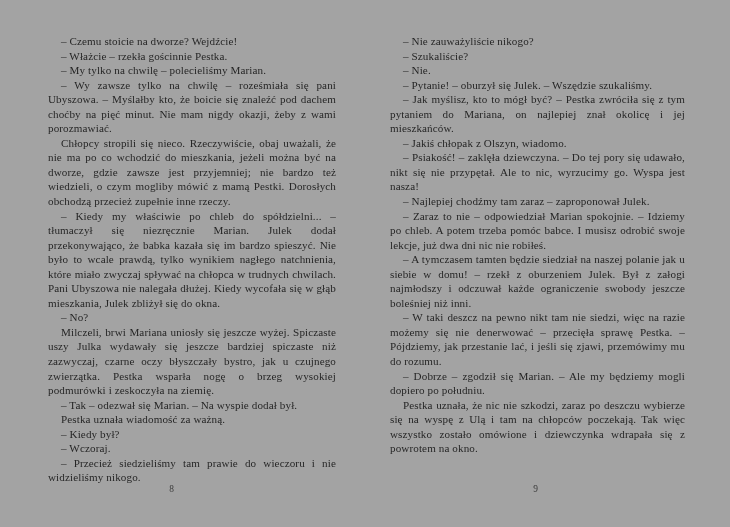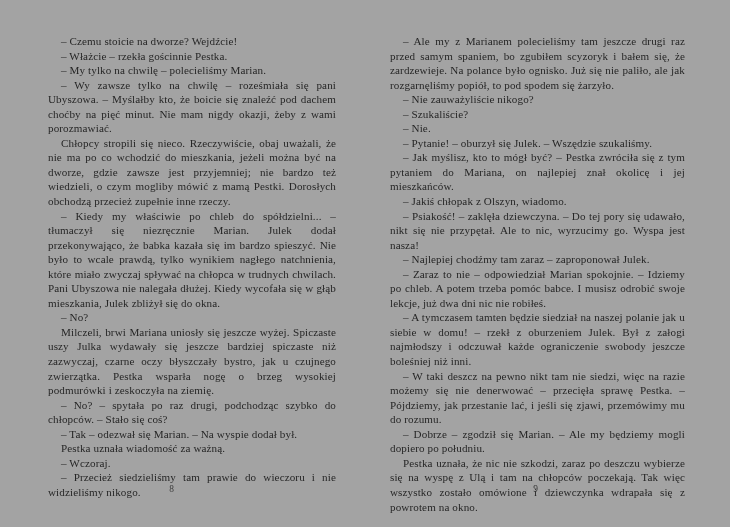--- a/index.html
+++ b/index.html
@@ -86,34 +86,33 @@
   <div class="page page-left">
     <div class="textblock">
       <p class="dialogue">– Czemu stoicie na dworze? Wejdźcie!</p>
       <p class="dialogue">– Włażcie – rzekła gościnnie Pestka.</p>
       <p class="dialogue">– My tylko na chwilę – polecieliśmy Marian.</p>
       <p class="dialogue">– Wy zawsze tylko na chwilę – roześmiała się pani Ubyszowa. – Myślałby kto, że boicie się znaleźć pod dachem choćby na pięć minut. Nie mam nigdy okazji, żeby z wami porozmawiać.</p>
       <p>Chłopcy stropili się nieco. Rzeczywiście, obaj uważali, że nie ma po co wchodzić do mieszkania, jeżeli można być na dworze, gdzie zawsze jest przyjemniej; nie bardzo też wiedzieli, o czym mogliby mówić z mamą Pestki. Dorosłych obchodzą przecież zupełnie inne rzeczy.</p>
       <p class="dialogue">– Kiedy my właściwie po chleb do spółdzielni... – tłumaczył się niezręcznie Marian. Julek dodał przekonywająco, że babka kazała się im bardzo spieszyć. Nie było to wcale prawdą, tylko wynikiem nagłego natchnienia, które miało zwyczaj spływać na chłopca w trudnych chwilach. Pani Ubyszowa nie nalegała dłużej. Kiedy wycofała się w głąb mieszkania, Julek zbliżył się do okna.</p>
       <p class="dialogue">– No?</p>
       <p>Milczeli, brwi Mariana uniosły się jeszcze wyżej. Spiczaste uszy Julka wydawały się jeszcze bardziej spiczaste niż zazwyczaj, czarne oczy błyszczały bystro, jak u czujnego zwierzątka. Pestka wsparła nogę o brzeg wysokiej podmurówki i zeskoczyła na ziemię.</p>
-      <p class="dialogue">– No? – spytała po raz drugi, podchodząc szybko do chłopców. – Stało się coś?</p>
       <p class="dialogue">– Tak – odezwał się Marian. – Na wyspie dodał był.</p>
       <p>Pestka uznała wiadomość za ważną.</p>
+      <p class="dialogue">– Kiedy był?</p>
       <p class="dialogue">– Wczoraj.</p>
       <p class="dialogue">– Przecież siedzieliśmy tam prawie do wieczoru i nie widzieliśmy nikogo.</p>
     </div>
     <div class="folio">8</div>
   </div>
 
   <div class="gutter"></div>
 
   <div class="page page-right">
     <div class="textblock">
-      <p class="dialogue">– Ale my z Marianem polecieliśmy tam jeszcze drugi raz przed samym spaniem, bo zgubiłem scyzoryk i bałem się, że zardzewieje. Na polance było ognisko. Już się nie paliło, ale jak rozgarnęliśmy popiół, to pod spodem się żarzyło.</p>
       <p class="dialogue">– Nie zauważyliście nikogo?</p>
       <p class="dialogue">– Szukaliście?</p>
       <p class="dialogue">– Nie.</p>
       <p class="dialogue">– Pytanie! – oburzył się Julek. – Wszędzie szukaliśmy.</p>
       <p class="dialogue">– Jak myślisz, kto to mógł być? – Pestka zwróciła się z tym pytaniem do Mariana, on najlepiej znał okolicę i jej mieszkańców.</p>
       <p class="dialogue">– Jakiś chłopak z Olszyn, wiadomo.</p>
       <p class="dialogue">– Psiakość! – zaklęła dziewczyna. – Do tej pory się udawało, nikt się nie przypętał. Ale to nic, wyrzucimy go. Wyspa jest nasza!</p>
       <p class="dialogue">– Najlepiej chodźmy tam zaraz – zaproponował Julek.</p>
       <p class="dialogue">– Zaraz to nie – odpowiedział Marian spokojnie. – Idziemy po chleb. A potem trzeba pomóc babce. I musisz odrobić swoje lekcje, już dwa dni nic nie robiłeś.</p>
       <p class="dialogue">– A tymczasem tamten będzie siedział na naszej polanie jak u siebie w domu! – rzekł z oburzeniem Julek. Był z załogi najmłodszy i odczuwał każde ograniczenie swobody jeszcze boleśniej niż inni.</p>

